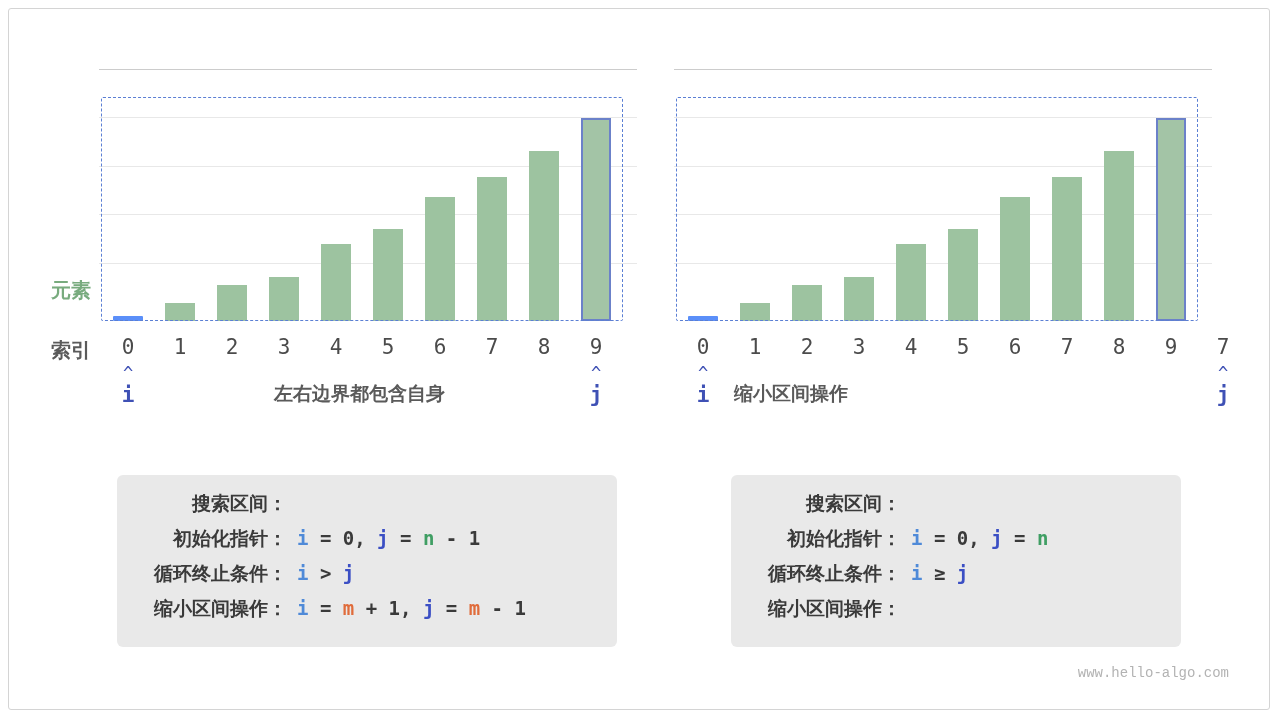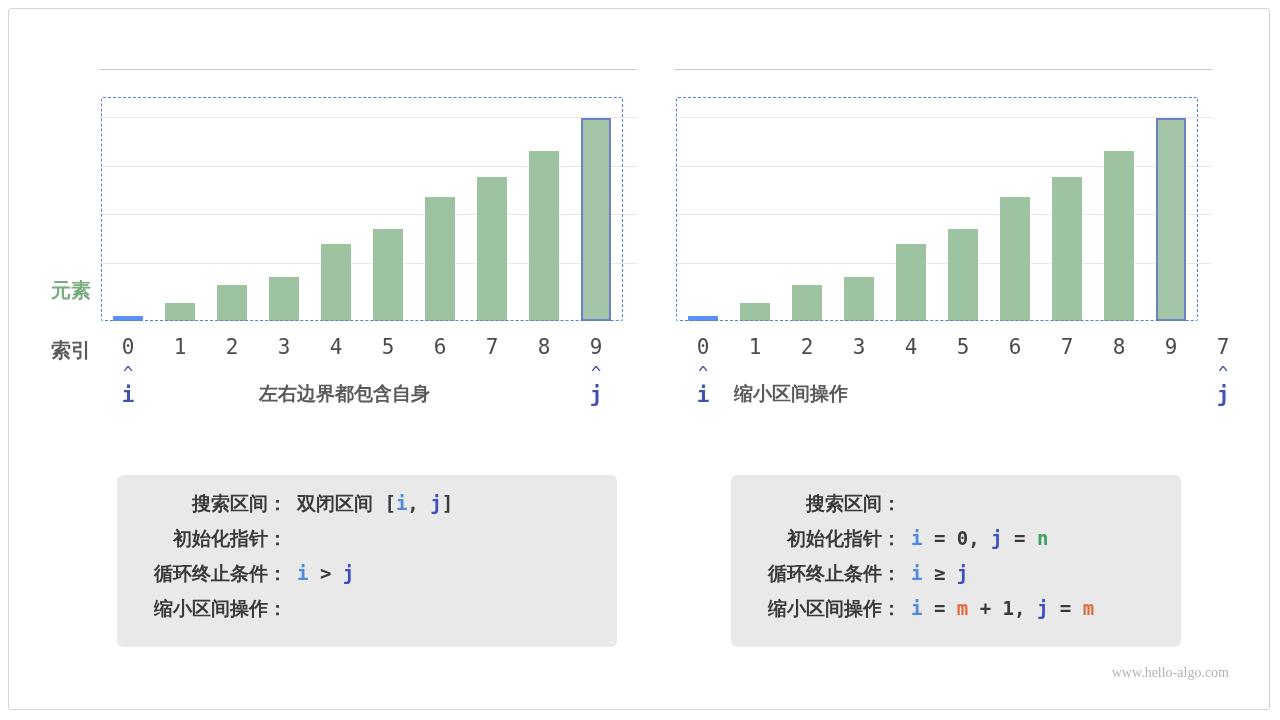--- a/index.html
+++ b/index.html
@@ -152,21 +152,21 @@
   .v-n { color: #3f9e63; }
   .v-m { color: #e06c3b; }
   .v-p { color: #3a3a3a; }
 
   .watermark {
     position: absolute;
     right: 40px;
     bottom: 28px;
     font-size: 14px;
     color: #b3b3b3;
-    font-family: Liberation Serif, serif;
+    font-family: Liberation Mono, monospace;
   }
 </style>
 </head>
 <body>
 
 <div class="frame">
 
   <div class="row-label label-elem" style="left: 22px; top: 268px; width: 60px;">元素</div>
   <div class="row-label label-index" style="left: 22px; top: 328px; width: 60px;">索引</div>
 
@@ -217,35 +217,36 @@
     <div class="tick" style="position: absolute; left: 312px; top: 326px;">4</div>
     <div class="tick" style="position: absolute; left: 364px; top: 326px;">5</div>
     <div class="tick" style="position: absolute; left: 416px; top: 326px;">6</div>
     <div class="tick" style="position: absolute; left: 468px; top: 326px;">7</div>
     <div class="tick" style="position: absolute; left: 520px; top: 326px;">8</div>
     <div class="tick" style="position: absolute; left: 572px; top: 326px;">9</div>
     <div class="caret" style="left: 104px; top: 354px;">^</div>
     <div class="ptr" style="left: 104px; top: 374px;">i</div>
     <div class="caret" style="left: 572px; top: 354px;">^</div>
     <div class="ptr" style="left: 572px; top: 374px;">j</div>
-    <div class="note" style="top: 372px; left: 250px;">左右边界都包含自身</div>
+    <div class="note" style="top: 372px; left: 265px;">左右边界都包含自身</div>
     <div class="infobox left">
       <div class="info-line">
         <span class="info-key">搜索区间：</span>
-        <span class="info-val"><span class="v-p">双闭区间 [</span><span class="v-i">i</span><span class="v-p">, </span><span class="v-j">j</span><span class="v-p">]</span></span>
       </div>
       <div class="info-line">
         <span class="info-key">初始化指针：</span>
+        <span class="info-val"><span class="v-i">i</span><span class="v-p"> = 0, </span><span class="v-j">j</span><span class="v-p"> = </span><span class="v-n">n</span><span class="v-p"> - 1</span></span>
       </div>
       <div class="info-line">
         <span class="info-key">循环终止条件：</span>
         <span class="info-val"><span class="v-i">i</span><span class="v-p"> &gt; </span><span class="v-j">j</span></span>
       </div>
       <div class="info-line">
         <span class="info-key">缩小区间操作：</span>
+        <span class="info-val"><span class="v-i">i</span><span class="v-p"> = </span><span class="v-m">m</span><span class="v-p"> + 1, </span><span class="v-j">j</span><span class="v-p"> = </span><span class="v-m">m</span><span class="v-p"> - 1</span></span>
       </div>
     </div>
     <div class="tick" style="position: absolute; left: 679px; top: 326px;">0</div>
     <div class="tick" style="position: absolute; left: 731px; top: 326px;">1</div>
     <div class="tick" style="position: absolute; left: 783px; top: 326px;">2</div>
     <div class="tick" style="position: absolute; left: 835px; top: 326px;">3</div>
     <div class="tick" style="position: absolute; left: 887px; top: 326px;">4</div>
     <div class="tick" style="position: absolute; left: 939px; top: 326px;">5</div>
     <div class="tick" style="position: absolute; left: 991px; top: 326px;">6</div>
     <div class="tick" style="position: absolute; left: 1043px; top: 326px;">7</div>
@@ -264,16 +265,15 @@
       <div class="info-line">
         <span class="info-key">初始化指针：</span>
         <span class="info-val"><span class="v-i">i</span><span class="v-p"> = 0, </span><span class="v-j">j</span><span class="v-p"> = </span><span class="v-n">n</span></span>
       </div>
       <div class="info-line">
         <span class="info-key">循环终止条件：</span>
         <span class="info-val"><span class="v-i">i</span><span class="v-p"> ≥ </span><span class="v-j">j</span></span>
       </div>
       <div class="info-line">
         <span class="info-key">缩小区间操作：</span>
-        <span class="info-val"><span class="v-i">i</span><span class="v-p"> = </span><span class="v-m">m</span><span class="v-p"> + 1, </span><span class="v-j">j</span><span class="v-p"> = </span><span class="v-m">m</span></span>
       </div>
     </div>
   </div>
 
 </body></html>

